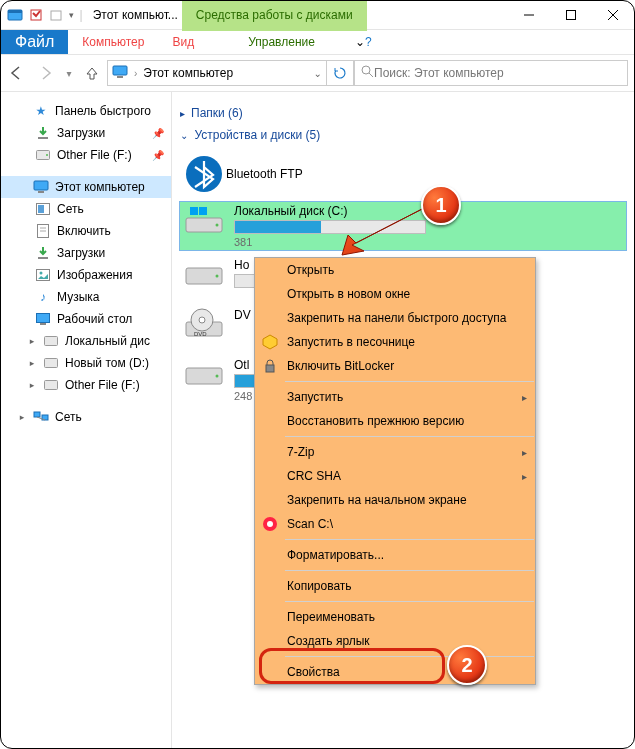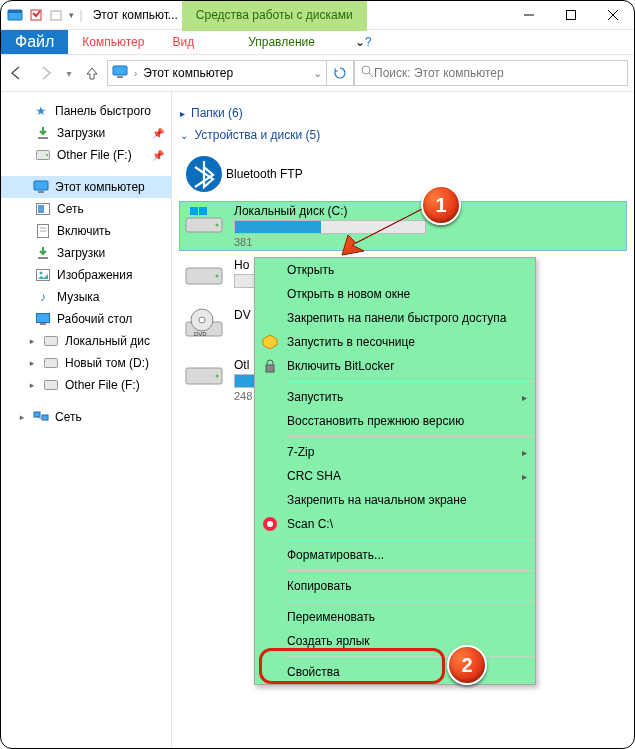--- a/index.html
+++ b/index.html
@@ -39,21 +39,21 @@
   .item .txt .name{color:#000;white-space:nowrap;overflow:hidden;text-overflow:ellipsis}
   .drive{display:flex;gap:10px;padding:2px 4px;margin-bottom:6px}
   .drive .bigico{width:40px;height:40px}
   .drive .txt{flex:1}
   .drive .txt .name{color:#000}
   .drive .bar{width:190px;height:12px;background:#e8e8e8;border:1px solid #bdbdbd;margin:2px 0;position:relative}
   .drive .bar .fill{position:absolute;left:0;top:0;bottom:0;background:#26a0da}
   .drive .txt .sub{color:#6b6b6b;font-size:11px}
   .drive.selected{background:#86efac;outline:1px solid #7bb6e8}
   
-  .ctx{position:absolute;background:#86efac;border:1px solid #a7a7a7;box-shadow:2px 3px 5px rgba(0,0,0,.25);font-size:12px}
+  .ctx{position:absolute;background:#fdba74;border:1px solid #a7a7a7;box-shadow:2px 3px 5px rgba(0,0,0,.25);font-size:12px}
   .ctx .row{display:flex;align-items:center;height:24px;padding:0 30px 0 32px;position:relative;white-space:nowrap}
   .ctx .row .ic{position:absolute;left:6px;width:18px;height:18px;display:flex;align-items:center;justify-content:center}
   .ctx .row .arr{position:absolute;right:8px;color:#555;font-size:10px}
   .ctx .sep{height:1px;background:#d0d0d0;margin:3px 1px 3px 30px}
   
   .callout{position:absolute;width:36px;height:36px;border-radius:50%;background:radial-gradient(circle at 32% 30%,#ff7a3c 0%,#e63a17 60%,#a21400 100%);border:2px solid #fff;box-shadow:0 2px 3px rgba(0,0,0,.5),inset 0 -2px 4px rgba(0,0,0,.3);color:#fff;font-weight:bold;font-size:20px;display:flex;align-items:center;justify-content:center}
   .arrow-svg{position:absolute}
   .highlight-box{position:absolute;border:3px solid #d4240f;border-radius:12px;pointer-events:none}
   
   .disk-ico{width:40px;height:30px}

